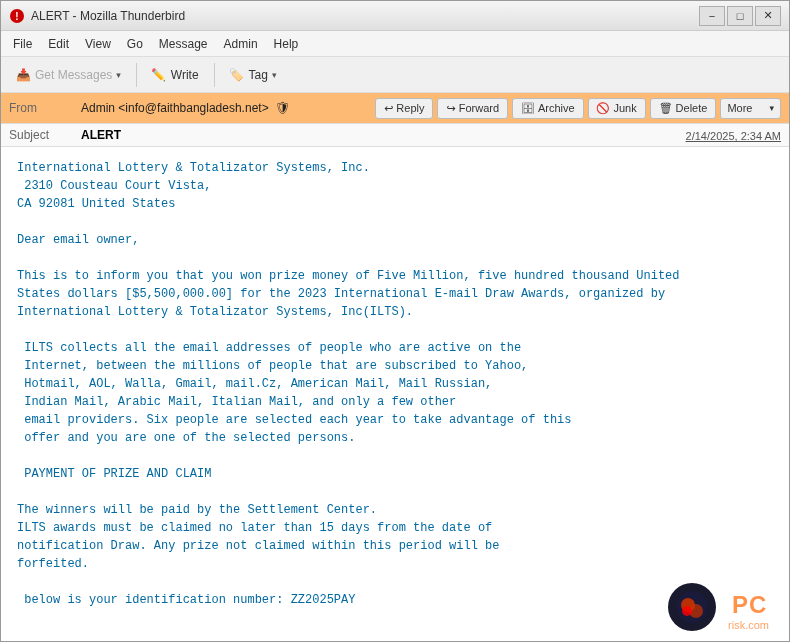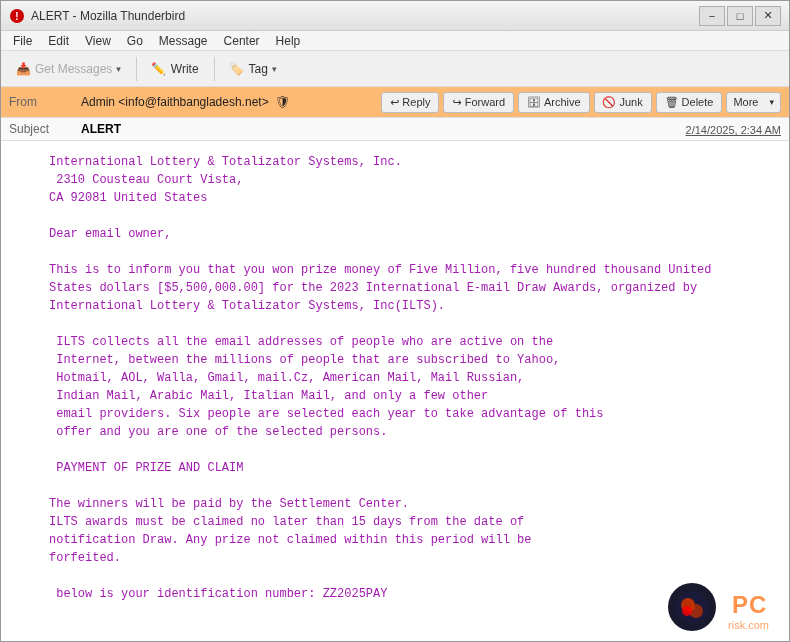--- a/index.html
+++ b/index.html
@@ -59,21 +59,21 @@
       display: flex;
       align-items: center;
       justify-content: center;
       font-size: 11px;
       color: #333;
     }
 
     
     .menu-bar {
       background: #f5f5f5;
-      height: 20px;
+      height: 26px;
       display: flex;
       align-items: center;
       padding: 0 4px;
       border-bottom: 1px solid #ddd;
       flex-shrink: 0;
     }
 
     .menu-item {
       padding: 2px 8px;
       font-size: 12px;
@@ -171,21 +171,21 @@
       color: #333;
     }
 
     .action-btn .btn-icon {
       font-size: 11px;
     }
 
     .more-btn {
       display: flex;
       align-items: center;
-      gap: 11px;
+      gap: 17px;
       padding: 3px 6px;
       background: #f0f0f0;
       border: 1px solid #bbb;
       border-radius: 3px;
       cursor: pointer;
       font-size: 11px;
       color: #333;
     }
 
     
@@ -226,24 +226,23 @@
       position: relative;
     }
 
     .msg-body {
       flex: 1;
       overflow-y: auto;
       padding: 12px 16px;
       font-family: 'Courier New', Courier, monospace;
       font-size: 12px;
       line-height: 1.5;
-      color: #a21caf;
+      color: #0369a1;
       background: #fff;
       white-space: pre-wrap;
-      margin-left: 32px;
     }
 
     .msg-body::-webkit-scrollbar {
       width: 14px;
     }
 
     .msg-body::-webkit-scrollbar-track {
       background: #f0f0f0;
       border-left: 1px solid #ddd;
     }
@@ -327,21 +326,21 @@
       <button class="title-bar-btn close">✕</button>
     </div>
   </div>
 
   <div class="menu-bar">
     <span class="menu-item">File</span>
     <span class="menu-item">Edit</span>
     <span class="menu-item">View</span>
     <span class="menu-item">Go</span>
     <span class="menu-item">Message</span>
-    <span class="menu-item">Center</span>
+    <span class="menu-item">Admin</span>
     <span class="menu-item">Help</span>
   </div>
 
   <div class="toolbar">
     <button class="toolbar-btn disabled">
       <span>📥</span>
       <span>Get Messages</span>
       <span class="toolbar-dropdown-arrow">▾</span>
     </button>
     <div class="toolbar-separator"></div>

